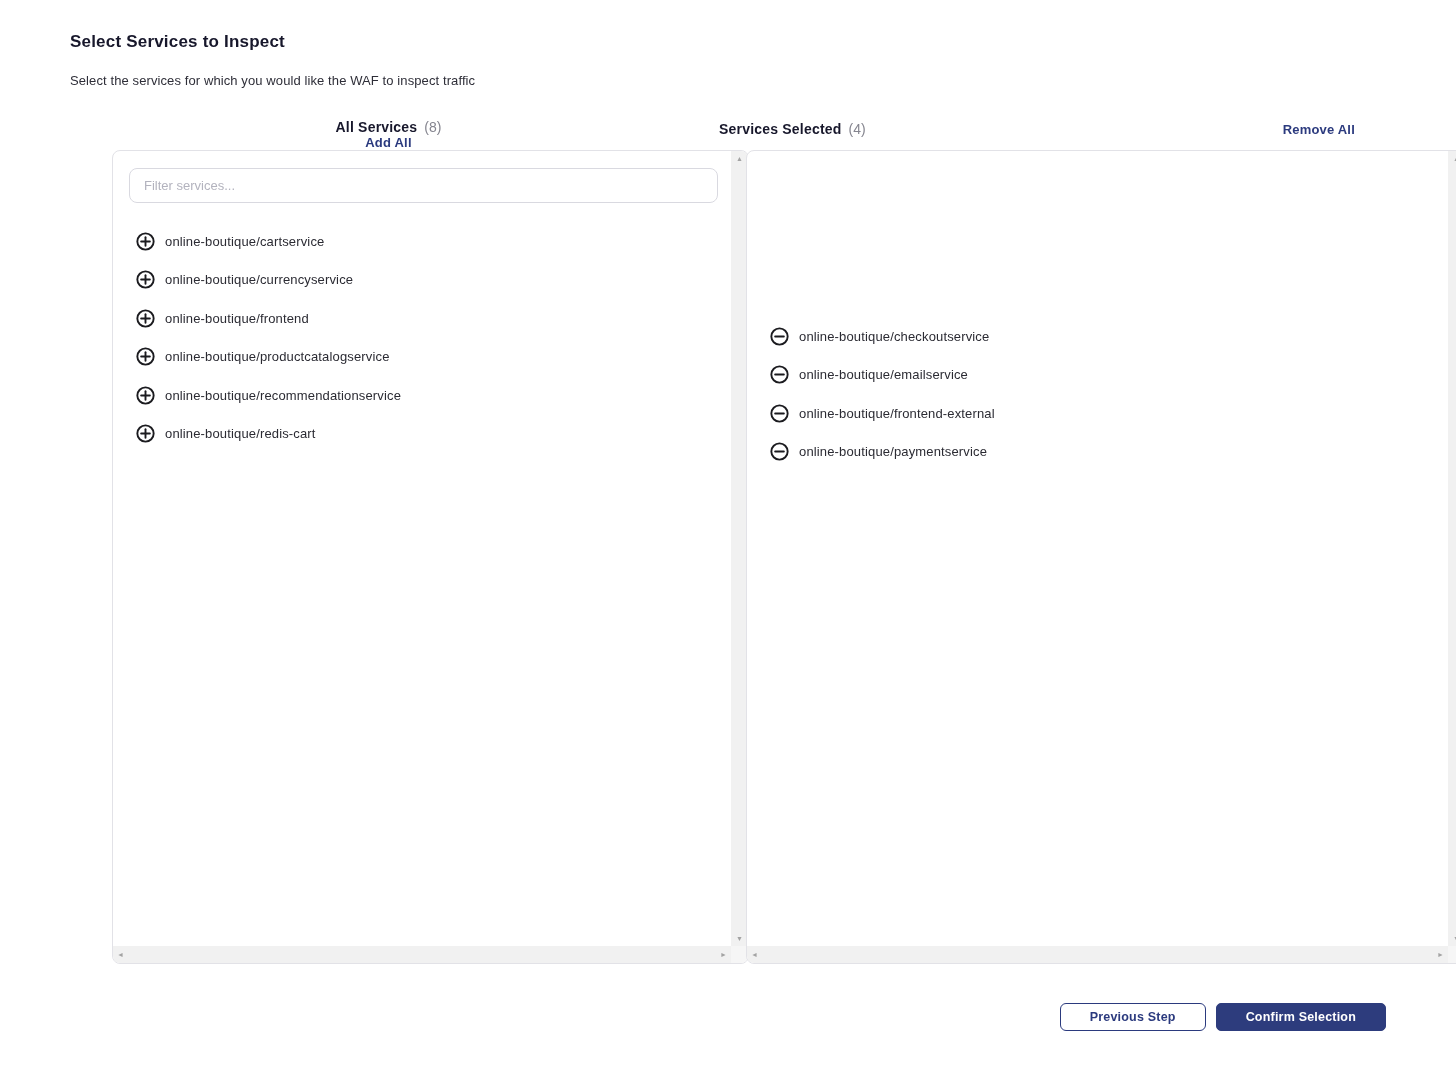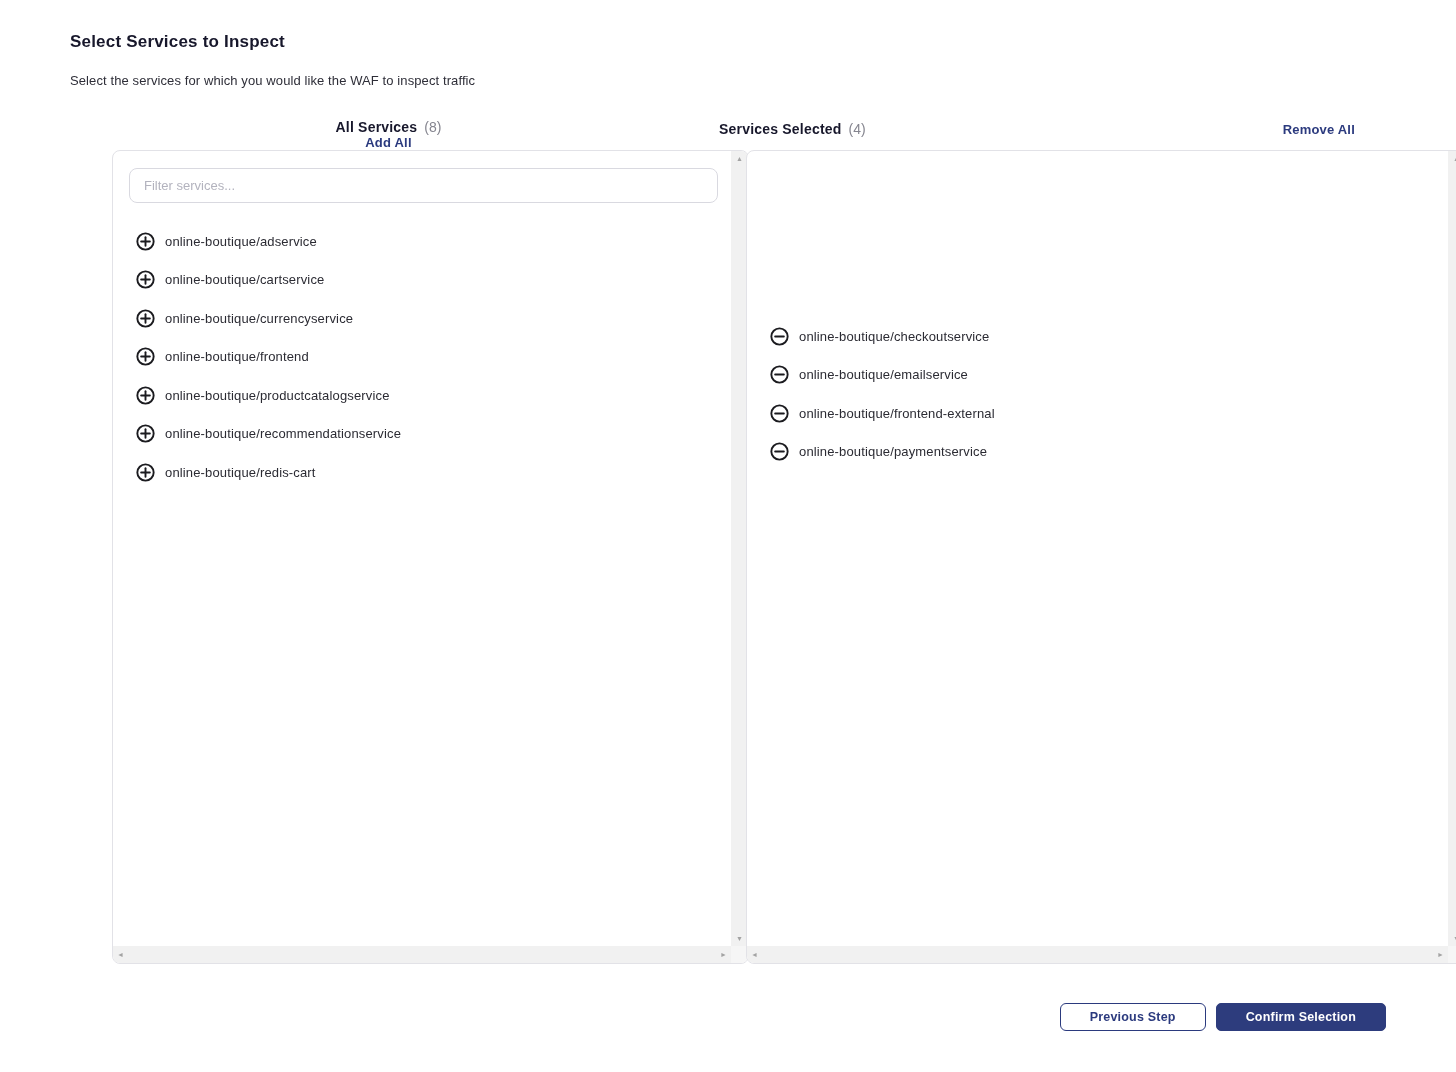--- a/index.html
+++ b/index.html
@@ -124,30 +124,20 @@
   <input class="filter-input" type="text" placeholder="Filter services..." style="">
   <div class="service-list with-filter" id="all-list">
       <div class="service-row">
         <span class="row-icon">
           <svg width="19" height="19" viewBox="0 0 20 20">
             <circle cx="10" cy="10" r="8.6" fill="none" stroke="#1b1b1f" stroke-width="2"></circle>
             <line x1="5.4" y1="10" x2="14.6" y2="10" stroke="#1b1b1f" stroke-width="2" stroke-linecap="round"></line>
             <line x1="10" y1="5.4" x2="10" y2="14.6" stroke="#1b1b1f" stroke-width="2" stroke-linecap="round"></line>
           </svg>
         </span>
-        <span class="row-label">online-boutique/adservice</span>
-      </div>
-      <div class="service-row">
-        <span class="row-icon">
-          <svg width="19" height="19" viewBox="0 0 20 20">
-            <circle cx="10" cy="10" r="8.6" fill="none" stroke="#1b1b1f" stroke-width="2"></circle>
-            <line x1="5.4" y1="10" x2="14.6" y2="10" stroke="#1b1b1f" stroke-width="2" stroke-linecap="round"></line>
-            <line x1="10" y1="5.4" x2="10" y2="14.6" stroke="#1b1b1f" stroke-width="2" stroke-linecap="round"></line>
-          </svg>
-        </span>
         <span class="row-label">online-boutique/cartservice</span>
       </div>
       <div class="service-row">
         <span class="row-icon">
           <svg width="19" height="19" viewBox="0 0 20 20">
             <circle cx="10" cy="10" r="8.6" fill="none" stroke="#1b1b1f" stroke-width="2"></circle>
             <line x1="5.4" y1="10" x2="14.6" y2="10" stroke="#1b1b1f" stroke-width="2" stroke-linecap="round"></line>
             <line x1="10" y1="5.4" x2="10" y2="14.6" stroke="#1b1b1f" stroke-width="2" stroke-linecap="round"></line>
           </svg>
         </span>

